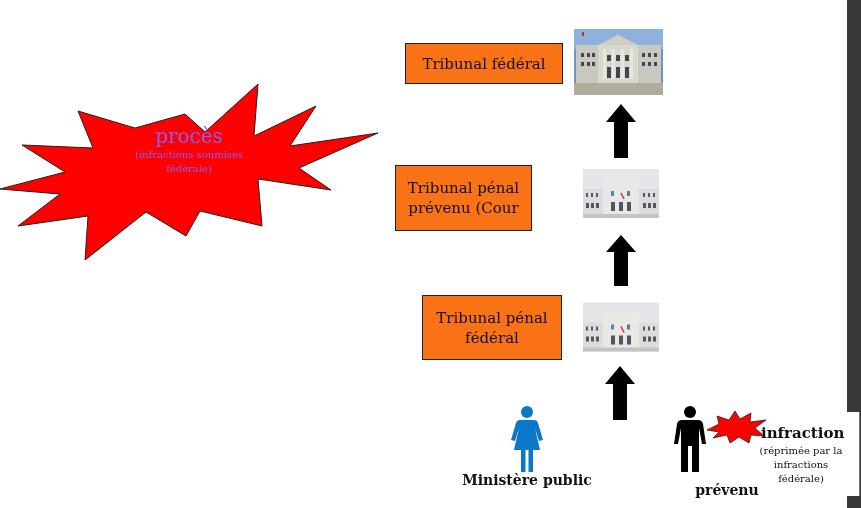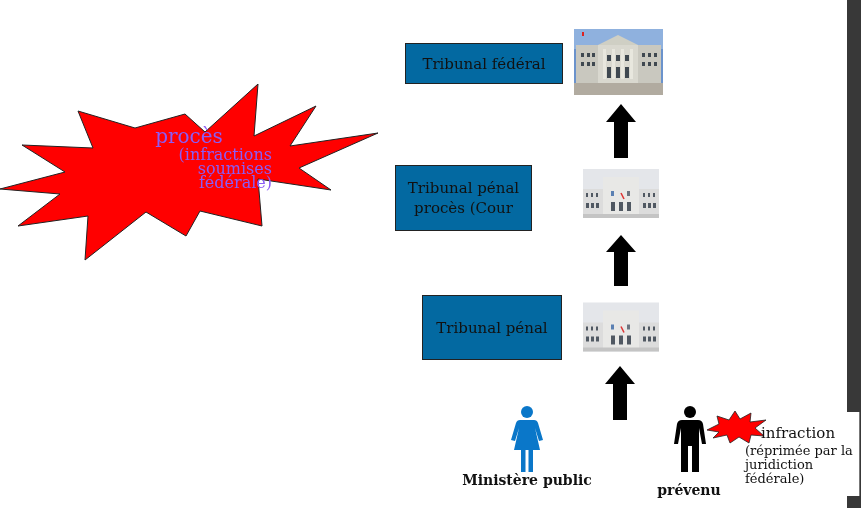--- a/index.html
+++ b/index.html
@@ -12,35 +12,35 @@
   .abs { position: absolute; }
   .sidebar {
     position: absolute; left: 847px; top: 0; width: 14px; height: 508px;
     background: #383838;
   }
   .sidebar-notch {
     position: absolute; left: 847px; top: 412px; width: 12px; height: 84px;
     background: #ffffff; border-right: 1px solid #777;
   }
   .court-box {
-    position: absolute; border: 1px solid #222; background: #0369a1;
+    position: absolute; border: 1px solid #222; background: #f97316;
     display: flex; align-items: center; justify-content: center; text-align: center;
     font-size: 15px; line-height: 20px; box-sizing: border-box;
     font-family: "DejaVu Serif", serif;
   }
   .photo { position: absolute; overflow: hidden; }
   .burst-text {
     position: absolute; text-align: center; font-weight: normal;
     font-family: "DejaVu Serif", serif; color: #8b5cf6;
   }
   .title-big { font-size: 20px; line-height: 24px; }
-  .title-small { font-size: 16px; line-height: 14px; text-align: right; }
+  .title-small { font-size: 10px; line-height: 14px; }
   .label-bold { position: absolute; font-weight: bold; font-size: 14px; line-height: 18px; text-align: center; font-family: "DejaVu Serif", serif; }
-  .infr-main { position: absolute; font-size: 15px; font-family: "DejaVu Serif", serif; }
-  .infr-sub { position: absolute; font-size: 13px; line-height: 14px; text-align: left; font-family: "DejaVu Serif", serif; }
+  .infr-main { position: absolute; font-size: 15px; font-family: "DejaVu Serif", serif; font-weight: bold; }
+  .infr-sub { position: absolute; font-size: 10px; line-height: 14px; text-align: center; font-family: "DejaVu Serif", serif; }
 </style>
 </head>
 <body>
 
 <div class="sidebar"></div>
 <div class="sidebar-notch"></div>
 
 <svg class="abs" style="left:0;top:84px" width="380" height="180" viewBox="0 0 380 180">
   <polygon fill="#ff0000" stroke="#222" stroke-width="1" points="78,27 135,44 185,30 205,48 258,0 254,52 316,22 290,62 378,49 299,84 331,106 258,95 262,142 200,127 186,152 146,128 85,176 88,132 18,142 60,110 0,105 65,88 22,61 93,64"></polygon>
 </svg>
@@ -49,26 +49,27 @@
   <div class="title-small">(infractions soumises</div>
   <div class="title-small">fédérale)</div>
 </div>
 
 <div class="court-box" style="left:405px;top:43px;width:158px;height:41px;">
   <span>Tribunal fédéral</span>
 </div>
 <div class="court-box" style="left:395px;top:165px;width:137px;height:66px;">
   <div>
     <div>Tribunal pénal</div>
-    <div>procès (Cour</div>
+    <div>prévenu (Cour</div>
   </div>
 </div>
 <div class="court-box" style="left:422px;top:295px;width:140px;height:65px;">
   <div>
     <div>Tribunal pénal</div>
+    <div>fédéral</div>
   </div>
 </div>
 
 <svg class="photo" style="left:574px;top:29px" width="89" height="66" viewBox="0 0 89 66">
   <rect width="89" height="66" fill="#6b93cc"></rect>
   <rect y="0" width="89" height="20" fill="#8fb1de"></rect>
   <polygon points="24,16 44,6 64,16" fill="#cfcfc4"></polygon>
   <rect x="2" y="16" width="85" height="40" fill="#c9c8bf"></rect>
   <rect x="24" y="16" width="40" height="40" fill="#d9d8cf"></rect>
   <g fill="#3f4850">
@@ -179,20 +180,20 @@
   </g>
 </svg>
 
 <svg class="abs" style="left:705px;top:410px" width="62" height="36" viewBox="0 0 62 36">
   <polygon fill="#ff0000" stroke="#222" stroke-width="0.8" points="2,20 14,14 12,6 24,10 30,1 35,9 46,3 45,12 61,10 50,18 59,26 46,25 44,33 34,27 25,33 22,25 8,28 14,22"></polygon>
 </svg>
 
 <div class="label-bold" style="left:432px;top:471px;width:190px;text-align:center;">
   <div>Ministère public</div>
 </div>
-<div class="label-bold" style="left:646px;top:481px;width:86px;text-align:center;">prévenu</div>
+<div class="label-bold" style="left:684px;top:481px;width:86px;text-align:center;">prévenu</div>
 
 <div class="infr-main" style="left:761px;top:424px;">infraction</div>
 <div class="infr-sub" style="left:745px;top:444px;width:112px;">
   <div>(réprimée par la</div>
-  <div>juridiction</div>
+  <div>infractions</div>
   <div>fédérale)</div>
 </div>
 
 </body></html>

